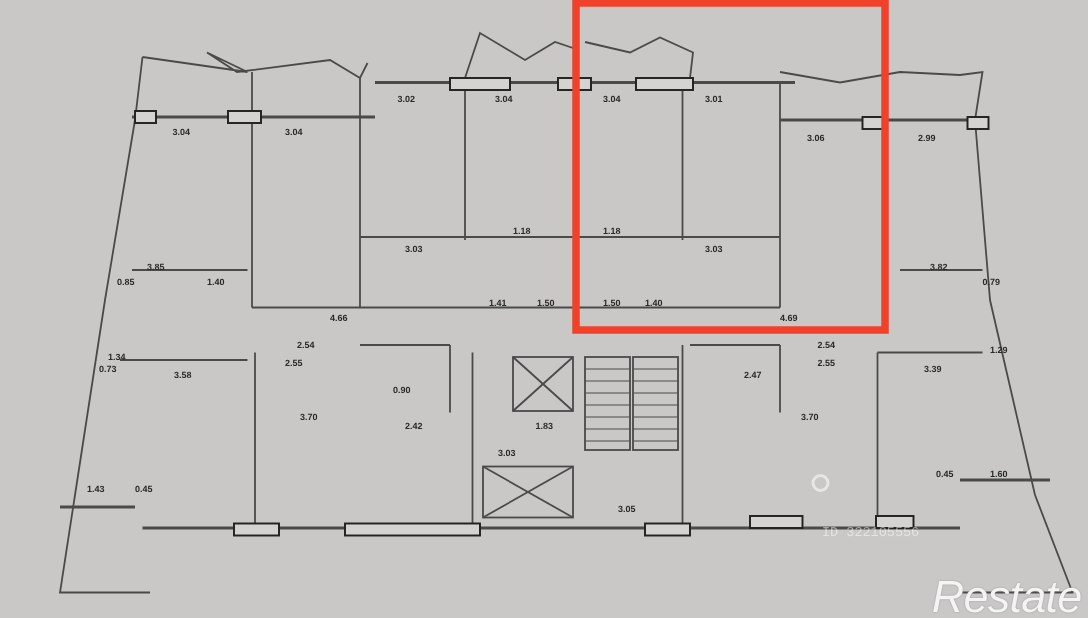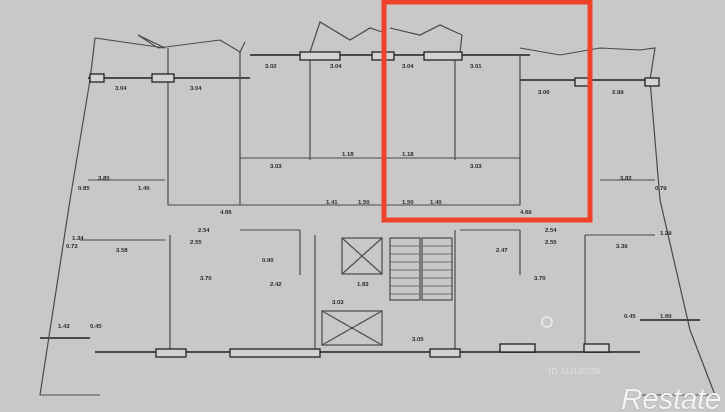--- a/index.html
+++ b/index.html
@@ -1,20 +1,20 @@
 <!DOCTYPE html>
 <html><head>
 <meta charset="utf-8">
 <style>
   html,body{margin:0;padding:0;}
   body{width:725px;height:412px;overflow:hidden;background:#c9c8c6;font-family:"Liberation Sans",sans-serif;}
   #plan{position:absolute;left:0;top:0;width:725px;height:412px;}
   .dim{font-family:"Liberation Sans",sans-serif;font-size:6px;fill:#2a2a2a;font-weight:bold;}
   .wm{position:absolute;right:4px;bottom:-4px;font-family:"Liberation Sans",sans-serif;font-style:italic;font-size:30px;color:#f4f4f4;letter-spacing:-0.5px;text-shadow:0 0 1px #888;}
-  .wm3{position:absolute;left:548px;bottom:36px;font-family:Liberation Serif, serif;color:rgba(255,255,255,0.5);font-size:9px;margin-top:40px;}
+  .wm3{position:absolute;left:548px;bottom:52px;font-family:Liberation Mono, monospace;color:rgba(255,255,255,0.5);font-size:9px;margin-top:40px;}
 </style>
 </head>
 <body>
 
 <svg id="plan" viewBox="0 0 725 412" xmlns="http://www.w3.org/2000/svg">
 
   <g stroke="#4a4a4a" fill="none" stroke-width="1.2">
 
     <polyline points="95,38 165,48 138,35 158,48 220,40 240,52 245,42"></polyline>
     <polyline points="310,52 320,22 350,40 370,28 385,33"></polyline>

